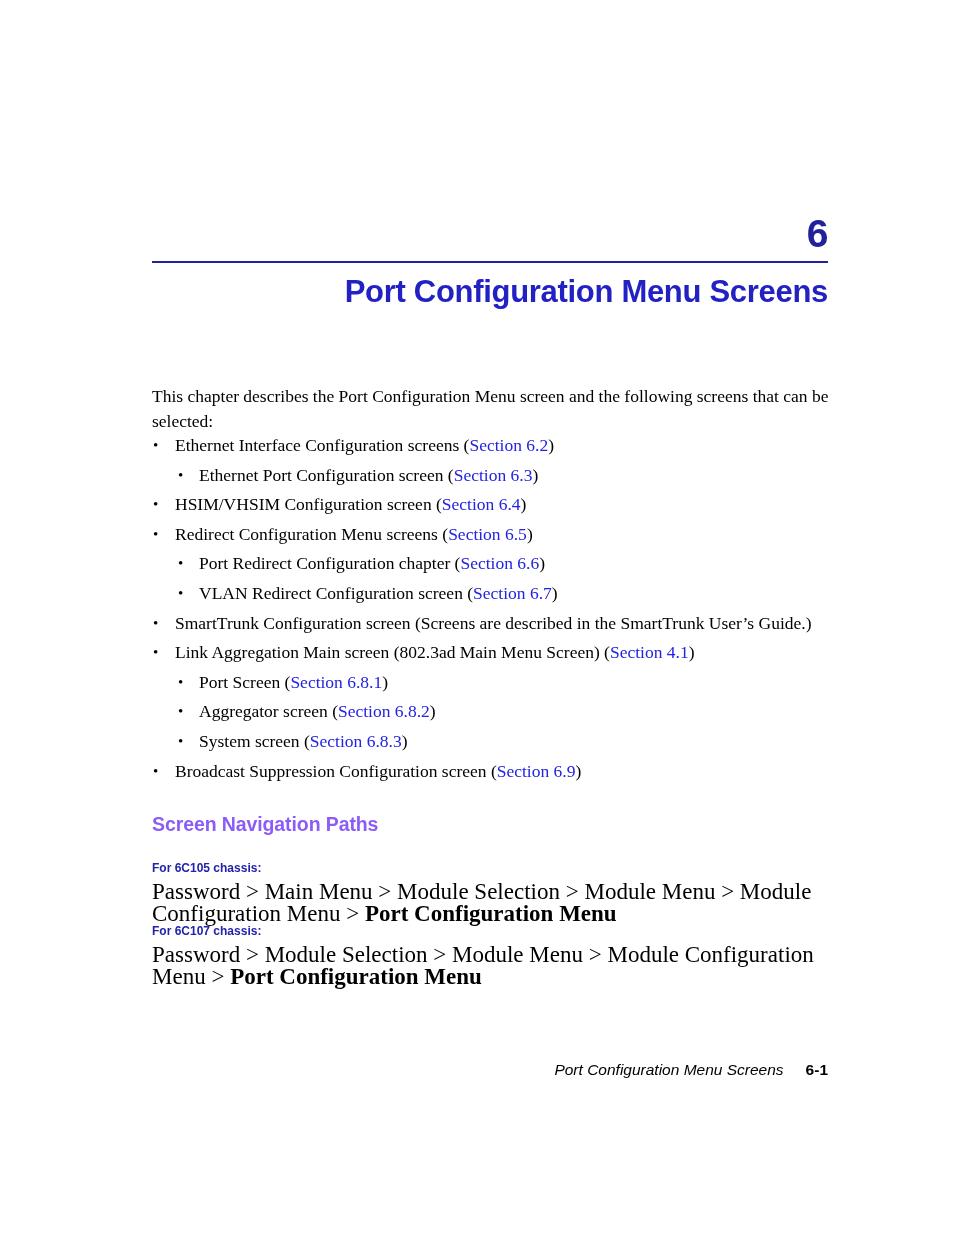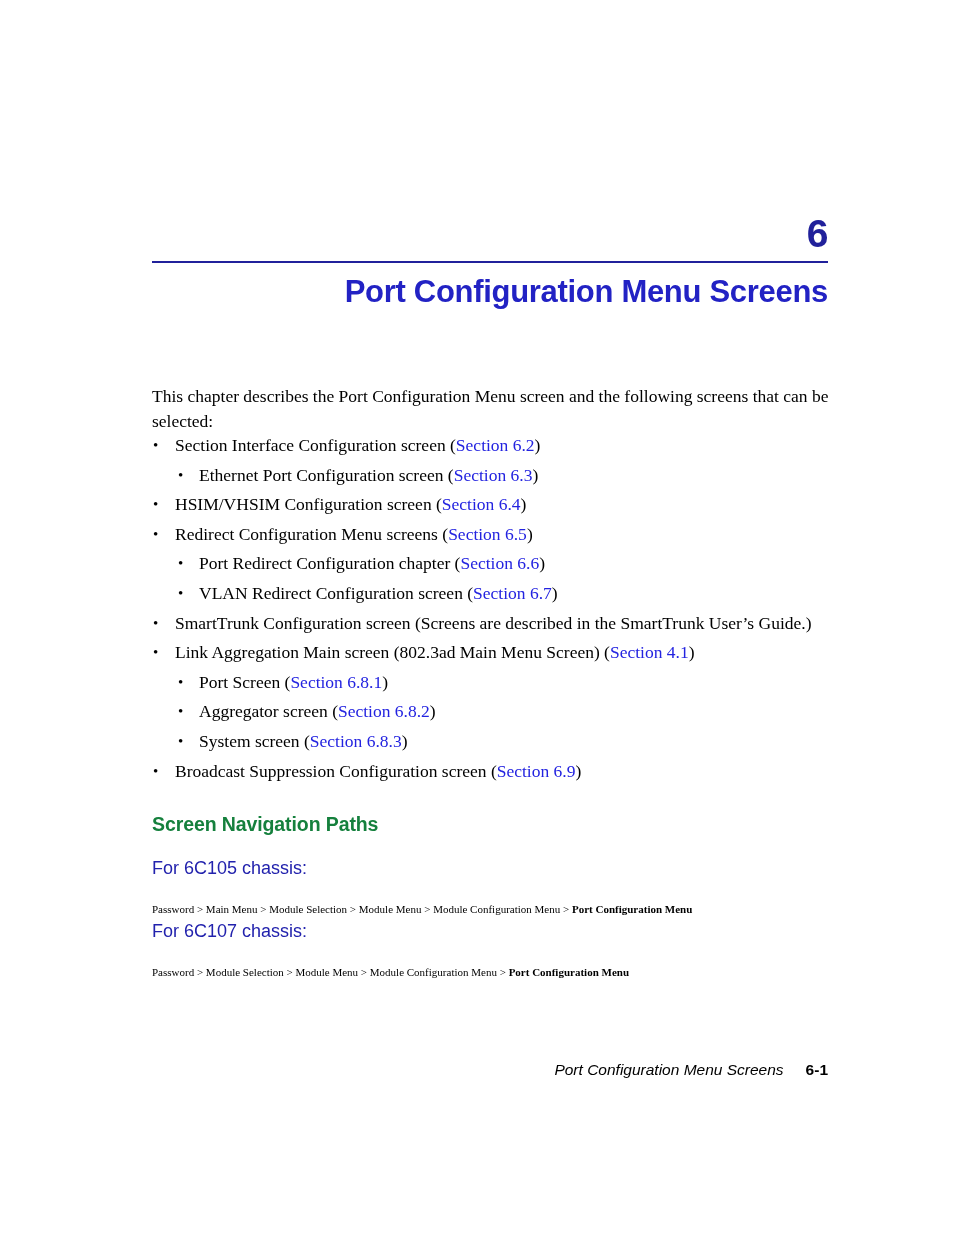--- a/index.html
+++ b/index.html
@@ -93,40 +93,40 @@
 
   
   .section-heading {
     position: absolute;
     left: 152px;
     top: 812px;
     font-family: "Liberation Sans", "DejaVu Sans", sans-serif;
     font-weight: bold;
     font-size: 19.5px;
     line-height: 24px;
-    color: #15803d;
+    color: #8b5cf6;
     letter-spacing: -0.1px;
   }
 
   
   .navblock { position: absolute; left: 152px; width: 680px; }
   .navblock.one { top: 858px; }
   .navblock.two { top: 921px; }
   .nav-label {
     font-family: "Liberation Sans", "DejaVu Sans", sans-serif;
-    font-weight: normal;
-    font-size: 18px;
+    font-weight: bold;
+    font-size: 12px;
     line-height: 21px;
     color: #2222ad;
   }
   .nav-path {
-    font-size: 11px;
+    font-size: 23px;
     line-height: 21.5px;
     color: #000;
-    margin-top: 20px;
+    margin-top: 2px;
   }
   .nav-path b { font-weight: bold; }
 
   
   .footer {
     position: absolute;
     left: 152px;
     top: 1060px;
     width: 676px;
     text-align: right;
@@ -150,21 +150,21 @@
 
   <div class="chapter-head">
     <div class="chapter-number">6</div>
     <div class="chapter-rule"></div>
     <div class="chapter-title">Port Configuration Menu Screens</div>
   </div>
 
   <div class="intro">This chapter describes the Port Configuration Menu screen and the following screens that can be selected:</div>
 
   <div class="bullets" id="bullet-container">
-      <div class="bullet-row lvl1"><span class="dot">•</span><span class="txt">Section Interface Configuration screen (</span><a class="xref" href="#">Section 6.2</a><span>)</span></div>
+      <div class="bullet-row lvl1"><span class="dot">•</span><span class="txt">Ethernet Interface Configuration screens (</span><a class="xref" href="#">Section 6.2</a><span>)</span></div>
       <div class="bullet-row lvl2"><span class="dot">•</span><span class="txt">Ethernet Port Configuration screen (</span><a class="xref" href="#">Section 6.3</a><span>)</span></div>
       <div class="bullet-row lvl1"><span class="dot">•</span><span class="txt">HSIM/VHSIM Configuration screen (</span><a class="xref" href="#">Section 6.4</a><span>)</span></div>
       <div class="bullet-row lvl1"><span class="dot">•</span><span class="txt">Redirect Configuration Menu screens (</span><a class="xref" href="#">Section 6.5</a><span>)</span></div>
       <div class="bullet-row lvl2"><span class="dot">•</span><span class="txt">Port Redirect Configuration chapter (</span><a class="xref" href="#">Section 6.6</a><span>)</span></div>
       <div class="bullet-row lvl2"><span class="dot">•</span><span class="txt">VLAN Redirect Configuration screen (</span><a class="xref" href="#">Section 6.7</a><span>)</span></div>
       <div class="bullet-row lvl1"><span class="dot">•</span><span class="txt">SmartTrunk Configuration screen (Screens are described in the SmartTrunk User’s Guide.)</span></div>
       <div class="bullet-row lvl1"><span class="dot">•</span><span class="txt">Link Aggregation Main screen (802.3ad Main Menu Screen) (</span><a class="xref" href="#">Section 4.1</a><span>)</span></div>
       <div class="bullet-row lvl2"><span class="dot">•</span><span class="txt">Port Screen (</span><a class="xref" href="#">Section 6.8.1</a><span>)</span></div>
       <div class="bullet-row lvl2"><span class="dot">•</span><span class="txt">Aggregator screen (</span><a class="xref" href="#">Section 6.8.2</a><span>)</span></div>
       <div class="bullet-row lvl2"><span class="dot">•</span><span class="txt">System screen (</span><a class="xref" href="#">Section 6.8.3</a><span>)</span></div>

